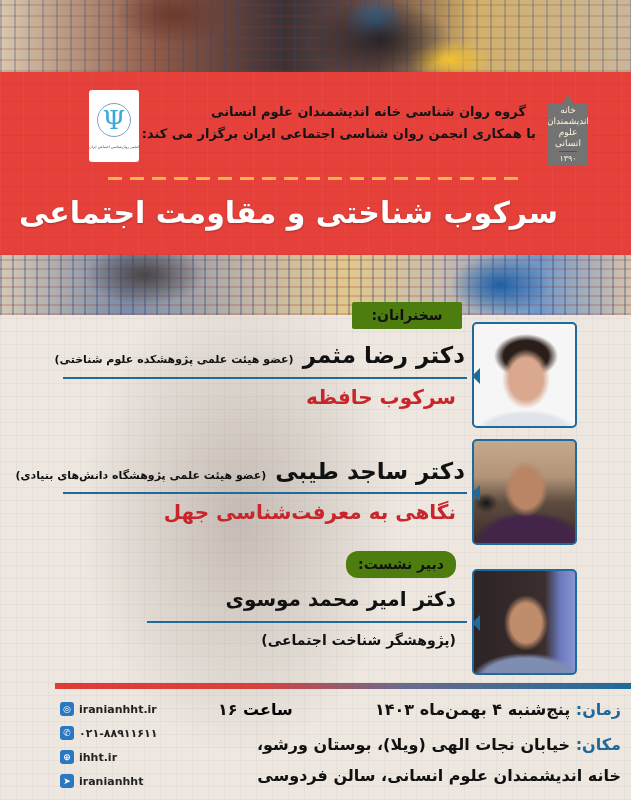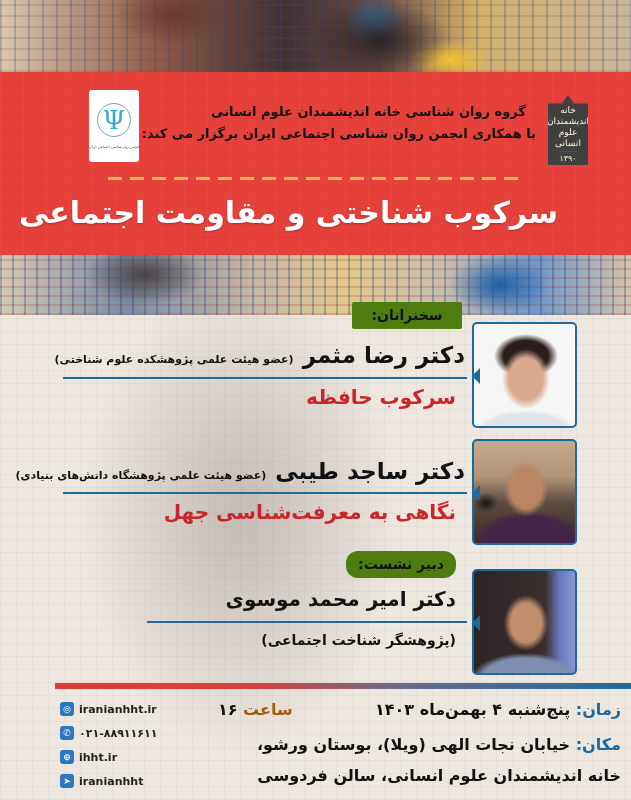--- a/index.html
+++ b/index.html
@@ -40,21 +40,21 @@
     position: absolute; left: 0; top: 315px; width: 631px; height: 485px;
     background:
       radial-gradient(ellipse 160px 240px at 240px 200px, rgba(120,105,100,0.35) 0%, rgba(120,105,100,0) 100%),
       repeating-linear-gradient(90deg, rgba(120,140,170,0.08) 0 1px, transparent 1px 16px),
       repeating-linear-gradient(0deg, rgba(150,120,110,0.07) 0 1px, transparent 1px 13px),
       #ede7df;
   }
 
   .logo-right {
     position: absolute; left: 548px; top: 95px; width: 40px; height: 70px;
-    background: #404040;
+    background: #737373;
     clip-path: polygon(0 12%, 35% 12%, 50% 0, 65% 12%, 100% 12%, 100% 100%, 0 100%);
     color: #fff3dd; font-family: "DejaVu Serif", serif;
     display: flex; flex-direction: column; align-items: center; justify-content: center;
     font-size: 9px; line-height: 11px; direction: rtl; text-align: center; padding-top: 8px;
   }
   .logo-right .yr { font-size: 8px; margin-top: 2px; border-top: 1px solid #6d28d9; padding-top: 1px; }
   .logo-left {
     position: absolute; left: 89px; top: 90px; width: 50px; height: 72px;
     background: #ffffff; border-radius: 3px;
     display: flex; flex-direction: column; align-items: center; justify-content: center;
@@ -157,21 +157,21 @@
     width: 14px; height: 14px; border-radius: 3px; background: #2b78c0; color: #fff;
     display: inline-flex; align-items: center; justify-content: center;
     font-size: 9px; margin-right: 5px; flex: none; line-height: 1;
   }
 
   .info { position: absolute; right: 10px; direction: rtl; white-space: nowrap; font-weight: bold;
           font-family: "DejaVu Sans", sans-serif; color: #111; font-size: 16px; text-align: center; }
   .info .lbl { color: #1f6a9a; }
   .info-time { top: 700px; right: 10px; }
   .info-hour { position: absolute; top: 700px; left: 218px; direction: rtl; font-weight: bold; font-size: 16px; color: #111; white-space: nowrap; font-family: "DejaVu Sans", sans-serif; }
-  .info-hour .lbl { color: #a16207; }
+  .info-hour .lbl { color: #000000; }
   .info-place { top: 735px; right: 10px; }
   .info-place2 { top: 766px; right: 10px; }
 </style>
 </head>
 <body>
 
 <div class="art-top"></div>
 
 <div class="banner"></div>
 

